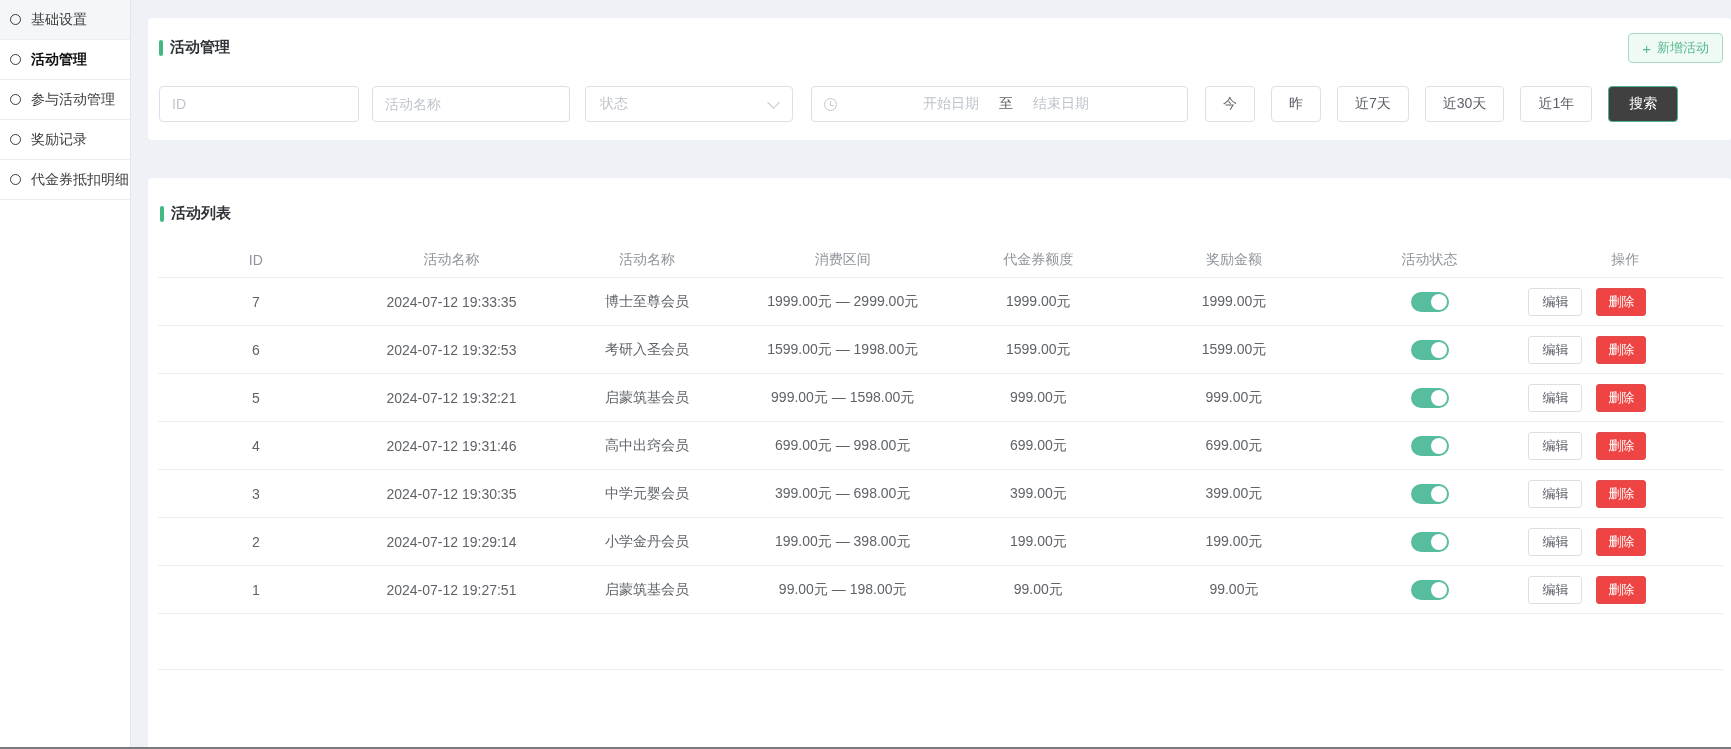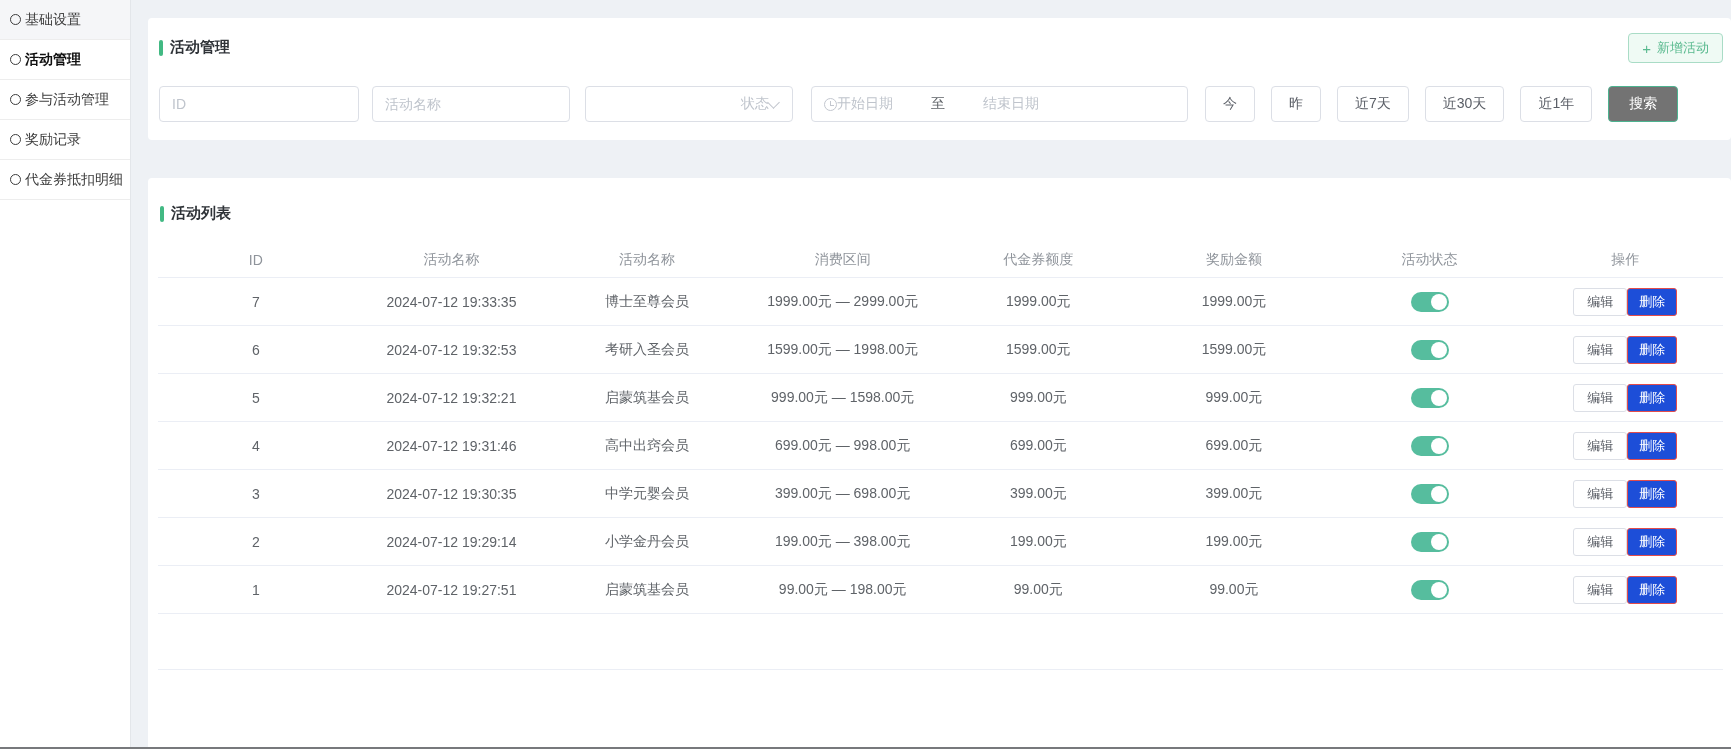--- a/index.html
+++ b/index.html
@@ -4,21 +4,21 @@
 <style>
   html,body{margin:0;padding:0}
   body{
     width:1731px;height:749px;overflow:hidden;position:relative;
     background:#eef1f5;color:#5f6368;
     font-family:"Liberation Sans","DejaVu Sans",sans-serif;font-size:14px;
   }
   
   .sidebar{position:absolute;left:0;top:0;width:130px;height:100%;background:#fff;
     border-right:1px solid #e3e6ea;z-index:2}
-  .side-item{height:39px;display:flex;align-items:center;gap:4px;padding:0 10px;
+  .side-item{height:39px;display:flex;align-items:center;gap:10px;padding:0 10px;
     border-bottom:1px solid #ededed;color:#3c3c3c;cursor:pointer;background:#fff}
   .side-item.hl{background:#f5f6f8}
   .side-item.active .side-label{font-weight:bold;color:#101010}
   .ring{width:11px;height:11px;border:1.5px solid #3c3c3c;border-radius:50%;flex:none;box-sizing:border-box}
   .side-label{white-space:nowrap}
   
   .main{position:absolute;left:148px;top:18px;right:0;bottom:0}
   .card{background:#fff;border-radius:4px}
   .filter-card{height:122px;position:relative;padding:20px 0 0 11px;box-sizing:border-box}
   .section-title{display:flex;align-items:center;gap:7px;font-size:15px;font-weight:bold;color:#2f3338}
@@ -28,58 +28,58 @@
     font-size:13px;display:flex;align-items:center;gap:6px;cursor:pointer;
     font-family:inherit}
   .plus{font-size:15px;line-height:1;color:#58b98e}
   .filter-row{display:flex;align-items:center;margin-top:29px;gap:13px}
   .text-input{width:200px;height:36px;border:1px solid #dcdfe6;border-radius:4px;
     padding:0 12px;font-size:14px;color:#5f6368;box-sizing:border-box;outline:none;
     font-family:inherit;background:#fff}
   .text-input::placeholder{color:#bfc4cc}
   .name-input{width:198px}
   .select-box{width:208px;height:36px;border:1px solid #dcdfe6;border-radius:4px;
-    display:flex;align-items:center;justify-content:flex-end;padding:0 14px;
+    display:flex;align-items:center;justify-content:space-between;padding:0 14px;
     box-sizing:border-box;cursor:pointer;margin-left:2px;background:#fff}
   .select-ph{color:#bfc4cc}
   .chev{width:8px;height:8px;border-right:1.5px solid #c0c4cc;border-bottom:1.5px solid #c0c4cc;
     transform:rotate(45deg);margin-top:-4px}
   .date-range{width:377px;height:36px;border:1px solid #dcdfe6;border-radius:4px;
     display:flex;align-items:center;box-sizing:border-box;padding:0 12px;cursor:pointer;
     margin-left:5px;background:#fff}
   .clock{width:13px;height:13px;border:1.3px solid #c3c7cf;border-radius:50%;
     position:relative;flex:none;box-sizing:border-box}
   .clock::after{content:'';position:absolute;left:4.5px;top:2px;width:3.5px;height:4.5px;
     border-left:1.2px solid #c3c7cf;border-bottom:1.2px solid #c3c7cf}
-  .dr-fields{flex:1;display:flex;align-items:center;justify-content:flex-start;gap:38px}
+  .dr-fields{flex:1;display:flex;align-items:center;justify-content:center;gap:20px}
   .ph{color:#bfc4cc}
   .sep{color:#5f6368}
   .btn{background:#fff;border:1px solid #dcdfe6;border-radius:4px;height:36px;
     font-size:14px;color:#5a5e66;cursor:pointer;font-family:inherit}
   .quick-wrap{display:flex;align-items:center;gap:16px;margin-left:4px}
   .quick{padding:0 17px;white-space:nowrap}
-  .search-btn{background:#737373;border:1px solid #4db390;color:#fff;padding:0 20px;margin-left:3px}
+  .search-btn{background:#404040;border:1px solid #4db390;color:#fff;padding:0 20px;margin-left:3px}
   
   .table-card{margin-top:38px;height:calc(100% - 144px);box-sizing:border-box;
     padding:26px 0 0 10px;position:relative}
   .table-card .section-title{margin-left:2px}
   table{border-collapse:collapse;table-layout:fixed;width:1565px;margin-top:20px}
   th{height:32px;font-weight:500;color:#8f949b;font-size:14px;text-align:center;
     border-bottom:1px solid #ebeef5;white-space:nowrap}
   td{height:45px;border-bottom:1px solid #ebeef5;text-align:center;font-size:14px;
     color:#5f6368;white-space:nowrap}
   .after-table{width:1565px;height:55px;border-bottom:1px solid #ebeef5}
   .switch{width:38px;height:20px;border-radius:10px;background:#dcdfe6;margin:0 auto;
     position:relative;cursor:pointer}
   .switch.on{background:#56bd9e}
   .knob{position:absolute;top:2px;right:2px;width:16px;height:16px;border-radius:50%;background:#fff}
-  .actions{display:flex;justify-content:center;align-items:center;}
+  .actions{display:flex;align-items:center;gap:14px}
   .edit-btn{height:28px;padding:0 13px;font-size:13px;border-radius:3px}
   .delete-btn{height:28px;padding:0 11px;font-size:13px;border-radius:3px;
-    background:#1d4ed8;border:1px solid #e24c4c;color:#fff;cursor:pointer;font-family:inherit}
+    background:#ef4444;border:1px solid #e24c4c;color:#fff;cursor:pointer;font-family:inherit}
   .bottom-bar{position:absolute;left:0;bottom:0;width:100%;height:2px;background:#77797c;z-index:6}
 </style>
 </head>
 <body>
 
 <aside class="sidebar">
   <nav>
   <div class="side-item hl">
     <span class="ring"></span>
     <span class="side-label">基础设置</span>

